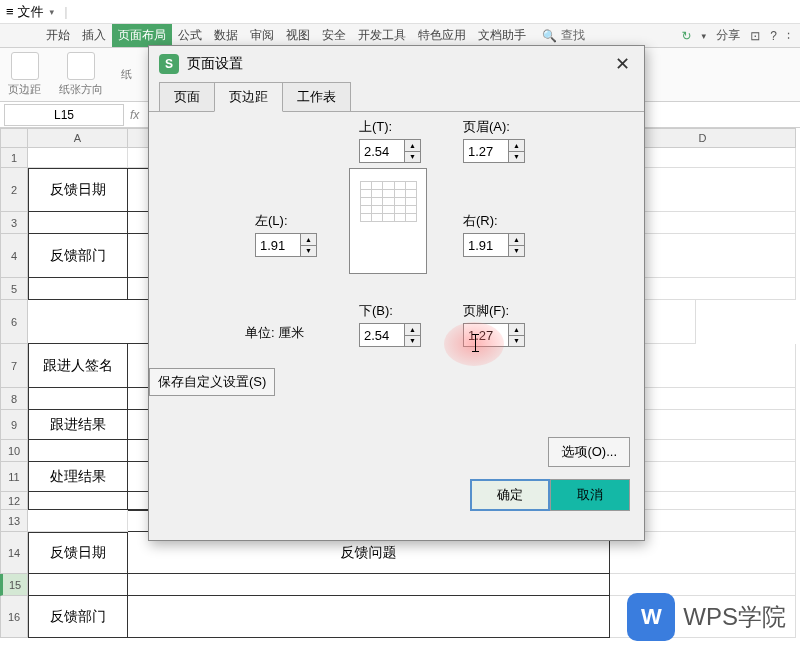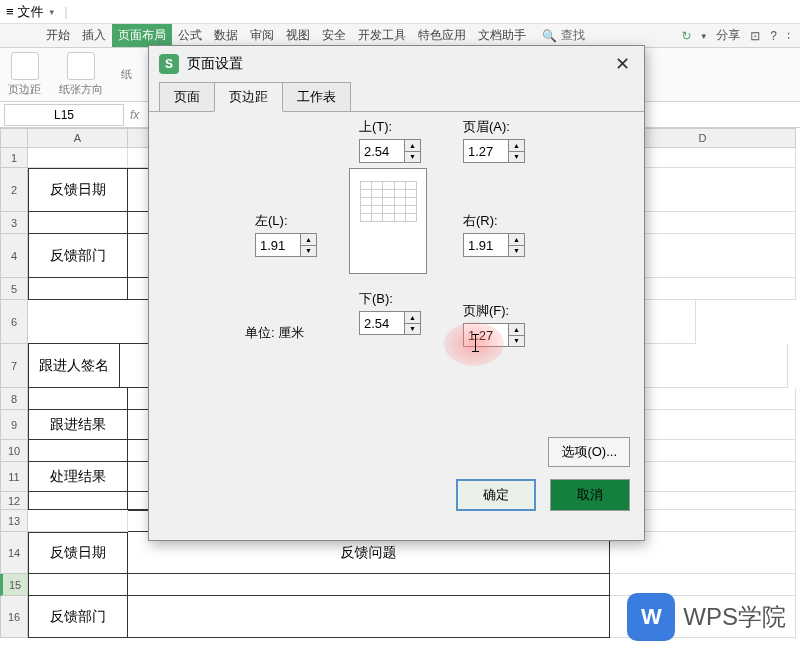--- a/index.html
+++ b/index.html
@@ -69,22 +69,22 @@
     
     .center-section { position:absolute; left:0; top: 294px; font-size:13px; }
     .center-section .cb { margin-top: 10px; }
     .center-section .cb2 { position:absolute; left: 120px; top: 23px; white-space:nowrap; }
     .checkbox { display:inline-flex; align-items:center; gap:5px; }
     .checkbox .box { width:13px; height:13px; border:1px solid #666; background:#fff; }
     
     .button-row { position:absolute; bottom: 54px; right: 14px; display:flex; gap:10px; }
     .button-row button { padding: 5px 12px; font-size:13px; border:1px solid #999; background:#f5f5f5; cursor:pointer; }
     
-    .ok-row { position:absolute; bottom:10px; right:14px; display:flex; gap:14px; }
-    .ok-row button { width: 80px; padding:5px 0; font-size:13px; border:1px solid #999; background:#15803d; cursor:pointer; }
+    .ok-row { position:absolute; bottom:10px; right:14px; display:flex; }
+    .ok-row button { width: 80px; padding:5px 0; font-size:13px; border:1px solid #999; background:#14b8a6; cursor:pointer; }
     .ok-row button.primary { background: #e8f0e8; border:2px solid #5590cc; }
     
     .wps-logo { position:absolute; right: 14px; bottom: 14px; display:flex; align-items:center; gap:8px; }
     .wps-logo .logo-box { width:48px; height:48px; background:#3a7dde; border-radius:10px; color:#fff; font-weight:bold; font-size:22px; display:flex; align-items:center; justify-content:center; }
     .wps-logo .logo-text { font-size: 24px; color:#555; font-weight: 500; }
   </style>
 </head>
 <body>
 
 <div class="menubar">
@@ -209,21 +209,21 @@
         <div class="cell" style="width: 482px; border-right: 1px solid rgb(51, 51, 51); border-bottom: 1px solid rgb(51, 51, 51);"></div>
         <div class="cell" style="width: 186px;"></div>
       </div>
       <div class="row" style="height: 44px;">
         <div class="rh">6</div>
         <div class="cell" style="width: 482px; border-right: 1px solid rgb(51, 51, 51); border-bottom: 1px solid rgb(51, 51, 51);"></div>
         <div class="cell" style="width: 186px;"></div>
       </div>
       <div class="row" style="height: 44px;">
         <div class="rh">7</div>
-        <div class="cell" style="width: 92px; border-left: 1px solid rgb(51, 51, 51); border-right: 1px solid rgb(51, 51, 51); border-bottom: 1px solid rgb(51, 51, 51);">跟进人签名</div>
+        <div class="cell" style="width: 100px; border-left: 1px solid rgb(51, 51, 51); border-right: 1px solid rgb(51, 51, 51); border-bottom: 1px solid rgb(51, 51, 51);">跟进人签名</div>
         <div class="cell" style="width: 482px; border-right: 1px solid rgb(51, 51, 51); border-bottom: 1px solid rgb(51, 51, 51);"></div>
         <div class="cell" style="width: 186px;"></div>
       </div>
       <div class="row" style="height: 22px;">
         <div class="rh">8</div>
         <div class="cell" style="width: 100px; border-left: 1px solid rgb(51, 51, 51); border-right: 1px solid rgb(51, 51, 51); border-bottom: 1px solid rgb(51, 51, 51);"></div>
         <div class="cell" style="width: 482px; border-right: 1px solid rgb(51, 51, 51); border-bottom: 1px solid rgb(51, 51, 51);"></div>
         <div class="cell" style="width: 186px;"></div>
       </div>
       <div class="row" style="height: 30px;">
@@ -367,21 +367,21 @@
         <div class="pr">
             <div class="pc"></div>
             <div class="pc"></div>
             <div class="pc"></div>
             <div class="pc"></div>
             <div class="pc"></div>
           </div>
       </div>
     </div>
 
-    <div class="margin-field" style="left:210px; top:178px;">
+    <div class="margin-field" style="left:210px; top:190px;">
       <label>下(B):</label>
       <div class="spinner">
         <input value="2.54" style="">
         <div class="spin-btns">
             <div class="sbtn">▲</div>
             <div class="sbtn">▼</div>
           </div>
       </div>
     </div>
 
@@ -399,20 +399,23 @@
     <div style="position:absolute; left:96px; top:212px; font-size:13px;">
       <span>单位:</span>
       <span>厘米</span>
     </div>
 
     <div class="highlight-circle"></div>
     <div class="text-cursor">
         <div class="bar"></div>
       </div>
 
+    <div class="save-custom">
+      <button>保存自定义设置(S)</button>
+    </div>
 
 
     <div class="button-row">
       <button>选项(O)...</button>
     </div>
 
     <div class="ok-row">
       <button class="primary">确定</button>
       <button>取消</button>
     </div>

